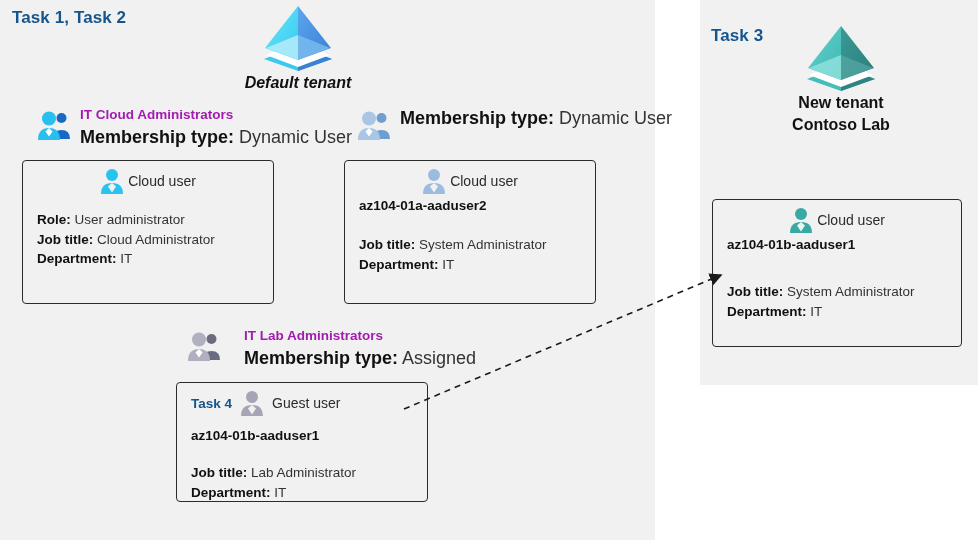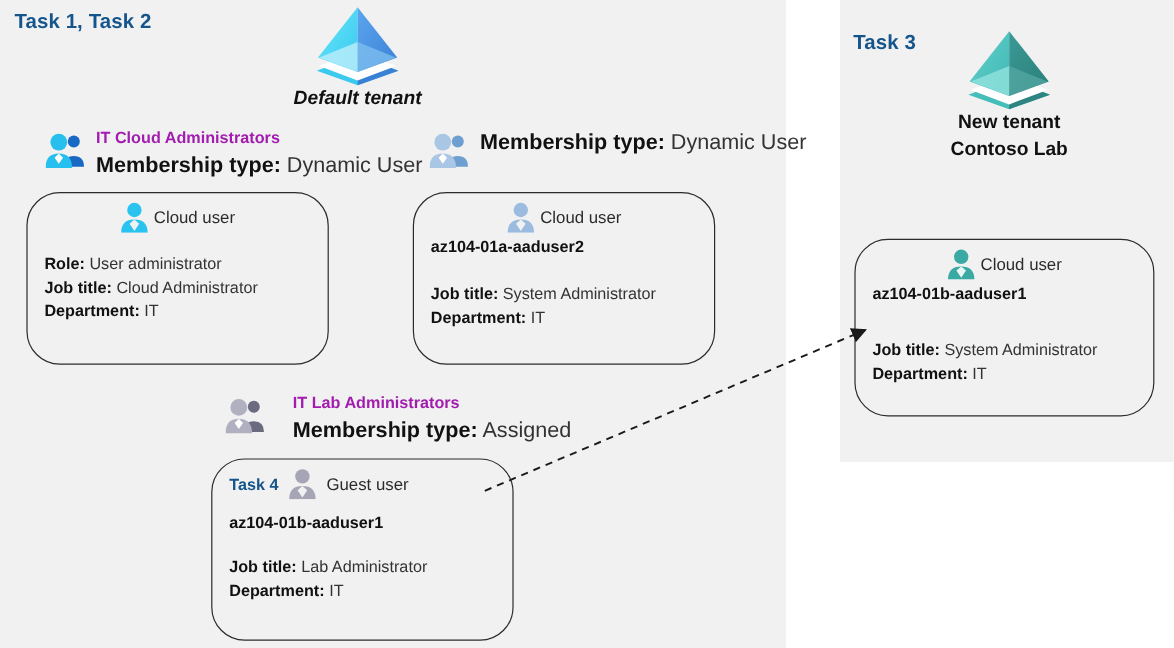--- a/index.html
+++ b/index.html
@@ -38,21 +38,21 @@
   .group-icon{flex:0 0 auto;margin-top:2px;}
   .group-text{display:flex;flex-direction:column;gap:2px;}
   .group-title{font-size:13.5px;font-weight:bold;color:#a21caf;white-space:nowrap;line-height:1.25;}
   .group-member{font-size:18px;color:#333;white-space:nowrap;line-height:1.25;}
   .group-member b{color:#111;}
 
   
   .card{
     position:absolute;
     border:1.3px solid #2b2b2b;
-    border-radius:28px;
+    border-radius:4px;
     background:#f1f1f1;
     box-sizing:border-box;
   }
   .card-head{
     display:flex;align-items:center;gap:4px;
     padding-top:7px;
     justify-content:center;
   }
   .card-head.left-align{justify-content:flex-start;padding-left:14px;gap:8px;}
   .card-usertype{font-size:14px;color:#2b2b2b;white-space:nowrap;}
@@ -231,21 +231,21 @@
         <span>System Administrator</span>
       </div>
       <div class="prop">
         <b>Department:</b>
         <span>IT</span>
       </div>
     </div>
   </div>
 </div>
 
-<div class="card" style="left:176px;top:382px;width:252px;height:152px;">
+<div class="card" style="left:176px;top:382px;width:252px;height:120px;">
   <div class="card-head left-align">
     <span class="card-task">Task 4</span>
     <svg width="24" height="26" viewBox="0 0 24 26">
       <circle cx="12" cy="7" r="6" fill="#a5a5b6"></circle>
       <path d="M1 26 q0-11 11-11 t11 11 z" fill="#a5a5b6"></path>
       <path d="M12 15 l-4 3.5 4 6 4-6 z" fill="#f1f1f1"></path>
     </svg>
     <span class="card-usertype">Guest user</span>
   </div>
   <div class="card-body">

